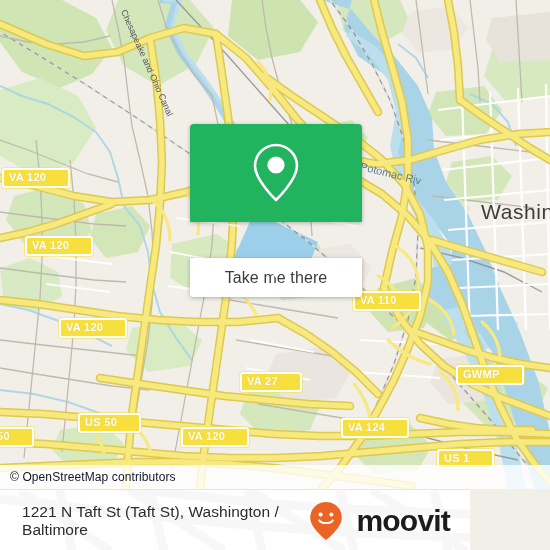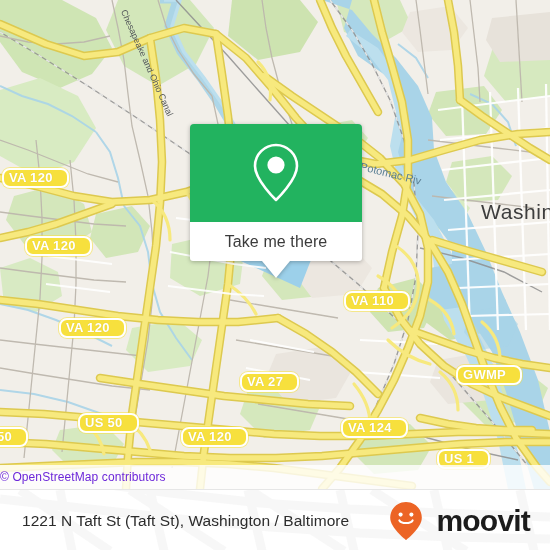--- a/index.html
+++ b/index.html
@@ -29,27 +29,27 @@
     overflow: hidden;
     background: #f2efe9;
   }
   #map svg { display:block; }
 
   
   .shield {
     position: absolute;
     background: #f7e03d;
     border: 2px solid #ffffff;
-    border-radius: 8px;
+    border-radius: 3px;
     color: #ffffff;
     font-family: "Liberation Sans", sans-serif;
     font-weight: bold;
-    font-size: 13px;
+    font-size: 11px;
     line-height: 13px;
-    padding: 1px 14px 2px 5px;
+    padding: 1px 22px 2px 5px;
     letter-spacing: 0.3px;
     white-space: nowrap;
     box-shadow: 0 0 0 1px rgba(247,224,61,0.55);
     text-shadow: 0 0 1px rgba(160,140,10,0.35);
     z-index: 6;
   }
 
   
   .maplabel {
     position: absolute;
@@ -93,20 +93,21 @@
     justify-content: center;
   }
   #popup-body {
     height: 39px;
     background: #ffffff;
     border-bottom-left-radius: 3px;
     border-bottom-right-radius: 3px;
     display: flex;
     align-items: center;
     justify-content: center;
+    margin-top: 36px;
   }
   #popup-label {
     font-size: 16px;
     color: #3b3b3b;
     letter-spacing: 0.1px;
   }
   #popup-tail {
     position: absolute;
     left: 50%;
     top: 137px;
@@ -124,30 +125,31 @@
     top: 465px;
     width: 550px;
     height: 24px;
     background: rgba(255,255,255,0.80);
     display: flex;
     align-items: center;
     z-index: 25;
   }
   #attribution span {
     font-size: 12px;
-    color: #6d28d9;
+    color: #0f172a;
+    padding-left: 10px;
     letter-spacing: 0.1px;
   }
 
   
   #footer {
     position: absolute;
     left: 0;
     top: 489px;
-    width: 550px;
+    width: 470px;
     height: 61px;
     background: #ffffff;
     border-top: 1px solid #e6e6e6;
     display: flex;
     align-items: center;
     justify-content: space-between;
     overflow: hidden;
     z-index: 30;
   }
   #footer-watermark {
@@ -398,21 +400,21 @@
     </svg>
 
     <div id="shield-layer">
         <div class="shield" style="left: 2px; top: 168px;">VA 120</div>
         <div class="shield" style="left: 25px; top: 236px;">VA 120</div>
         <div class="shield" style="left: 59px; top: 318px;">VA 120</div>
         <div class="shield" style="left: 240px; top: 372px;">VA 27</div>
         <div class="shield" style="left: 78px; top: 413px;">US 50</div>
         <div class="shield" style="left: -10px; top: 427px;">50</div>
         <div class="shield" style="left: 181px; top: 427px;">VA 120</div>
-        <div class="shield" style="left: 344px; top: 291px;">VA 110</div>
+        <div class="shield" style="left: 353px; top: 291px;">VA 110</div>
         <div class="shield" style="left: 456px; top: 365px;">GWMP</div>
         <div class="shield" style="left: 341px; top: 418px;">VA 124</div>
         <div class="shield" style="left: 437px; top: 433px; margin-top: 16px;">US 1</div>
       </div>
 
     <div id="label-layer">
         <div class="maplabel city" style="left: 481px; top: 200px;">Washingt</div>
         <div class="maplabel water" style="left: 362px; top: 160px; transform: rotate(14deg); transform-origin: left top;">Potomac Riv</div>
         <div class="maplabel water" style="left: 354px; top: 165px; transform: rotate(14deg); transform-origin: left top;">r</div>
         <div class="maplabel canal" style="left: 128px; top: 8px; transform: rotate(66deg); transform-origin: left top;">Chesapeake and Ohio Canal</div>

